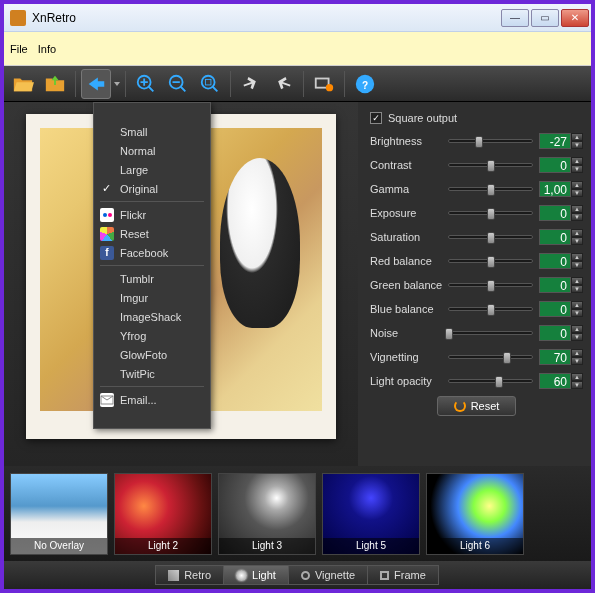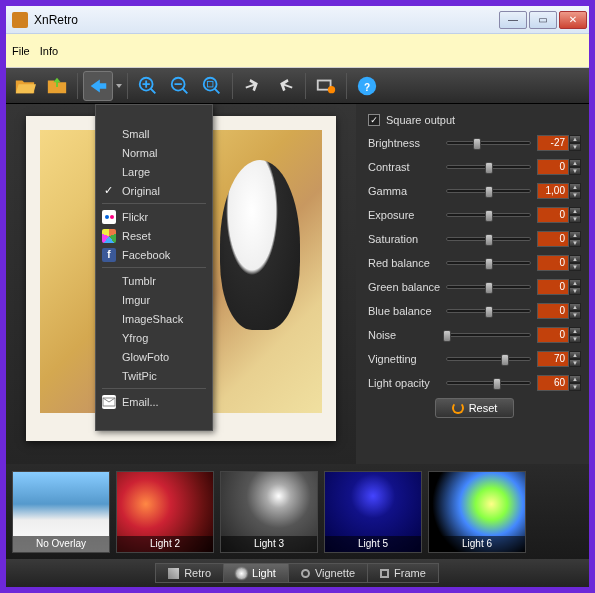--- a/index.html
+++ b/index.html
@@ -1,17 +1,17 @@
 <!DOCTYPE html>
 <html><head>
 <meta charset="utf-8">
 <style>
 * { box-sizing: border-box; margin: 0; padding: 0; font-family: "Segoe UI", Tahoma, sans-serif; font-size: 11px; }
 body { background: #fff; width: 595px; height: 593px; overflow: hidden; }
-.window { width: 595px; height: 593px; border: 6px solid #6d28d9; background: #e8eef7; display: flex; flex-direction: column; }
+.window { width: 595px; height: 593px; border: 4px solid #6d28d9; background: #e8eef7; display: flex; flex-direction: column; }
 .titlebar { height: 28px; background: linear-gradient(#f0f5fc,#dce7f5); display: flex; align-items: center; padding: 0 2px 0 6px; border-bottom: 1px solid #c0d0e8; }
 .titlebar .icon { width: 16px; height: 16px; background: #d08020; border-radius: 2px; margin-right: 6px; }
 .titlebar .title { flex: 1; color: #000; font-size: 12px; }
 .winbtns { display: flex; gap: 2px; }
 .winbtn { width: 28px; height: 18px; border: 1px solid #88a; background: linear-gradient(#e8f0fa,#c8daf0); border-radius: 2px; display:flex; align-items:center; justify-content:center; font-size:10px; color:#334;}
 .winbtn.close { background: linear-gradient(#e98,#c43); color:#fff; border-color:#a33;}
 .menubar { height: 34px; background: #fef9c3; display:flex; align-items:center; padding: 0 6px; gap: 10px; border-bottom:1px solid #d0d0d0;}
 .menubar span { color:#000; }
 .toolbar { height: 36px; background: linear-gradient(#4a4a4a,#2a2a2a); display:flex; align-items:center; padding: 0 4px; gap:2px; border-bottom:1px solid #000;}
 .tbtn { width:30px; height:30px; display:flex; align-items:center; justify-content:center; border-radius:3px; }
@@ -37,21 +37,21 @@
 .ico.picasa{background:conic-gradient(#e74 0 72deg,#4a4 72deg 144deg,#4af 144deg 216deg,#e4e 216deg 288deg,#ee4 288deg 360deg);border-radius:50%;}
 .ico.fb{background:#3b5998;color:#fff;font-weight:bold;font-size:10px;text-align:center;line-height:14px;}
 .ico.email{background:#fff;}
 .sidepanel { width:233px; background:#2f2f2f; padding:10px 8px 10px 12px; overflow-y:auto;}
 .checkbox-row { display:flex; align-items:center; color:#ddd; margin-bottom:8px;}
 .checkbox-row .cb { width:12px; height:12px; border:1px solid #888; margin-right:6px; background:#222; display:flex; align-items:center; justify-content:center; color:#fff; font-size:9px;}
 .slider-row { display:flex; align-items:center; margin-bottom:6px; height:18px;}
 .slider-row .lbl { width:78px; color:#ddd; }
 .slider-row .track { flex:1; height:4px; background:#1a1a1a; border:1px solid #555; border-radius:2px; position:relative; margin-right:6px;}
 .slider-row .thumb { position:absolute; top:-4px; width:8px; height:12px; background:linear-gradient(#ccc,#888); border:1px solid #444; border-radius:2px;}
-.slider-row .val { width:32px; height:16px; background:#c2410c; color:#fff; text-align:right; padding:1px 3px; border:1px solid #555; font-size:10px;}
+.slider-row .val { width:32px; height:16px; background:#15803d; color:#fff; text-align:right; padding:1px 3px; border:1px solid #555; font-size:12px;}
 .slider-row .spin { width:12px; display:flex; flex-direction:column;}
 .slider-row .spin div { height:8px; background:linear-gradient(#666,#333); border:1px solid #222; font-size:6px; color:#ccc; text-align:center; line-height:6px;}
 .reset-row { text-align:center; margin-top:6px;}
 .reset-btn { display:inline-flex; align-items:center; gap:5px; background:linear-gradient(#555,#333); border:1px solid #666; color:#fff; padding:3px 16px; border-radius:3px;}
 .reset-btn .ri { width:12px; height:12px; border:2px solid #f90; border-radius:50%; border-top-color:transparent;}
 .filmstrip { height:95px; background:linear-gradient(#2a2a2a,#1a1a1a); display:flex; align-items:center; padding:0 6px; gap:6px; overflow:hidden;}
 .thumb-item { width:98px; height:82px; border:1px solid #444; position:relative; display:flex; flex-direction:column;}
 .thumb-item.sel { border:2px solid #4af;}
 .thumb-img { flex:1; }
 .thumb-lbl { position:absolute; bottom:0; left:0; right:0; height:16px; background:rgba(0,0,0,0.55); color:#fff; text-align:center; line-height:16px; font-size:10px;}

